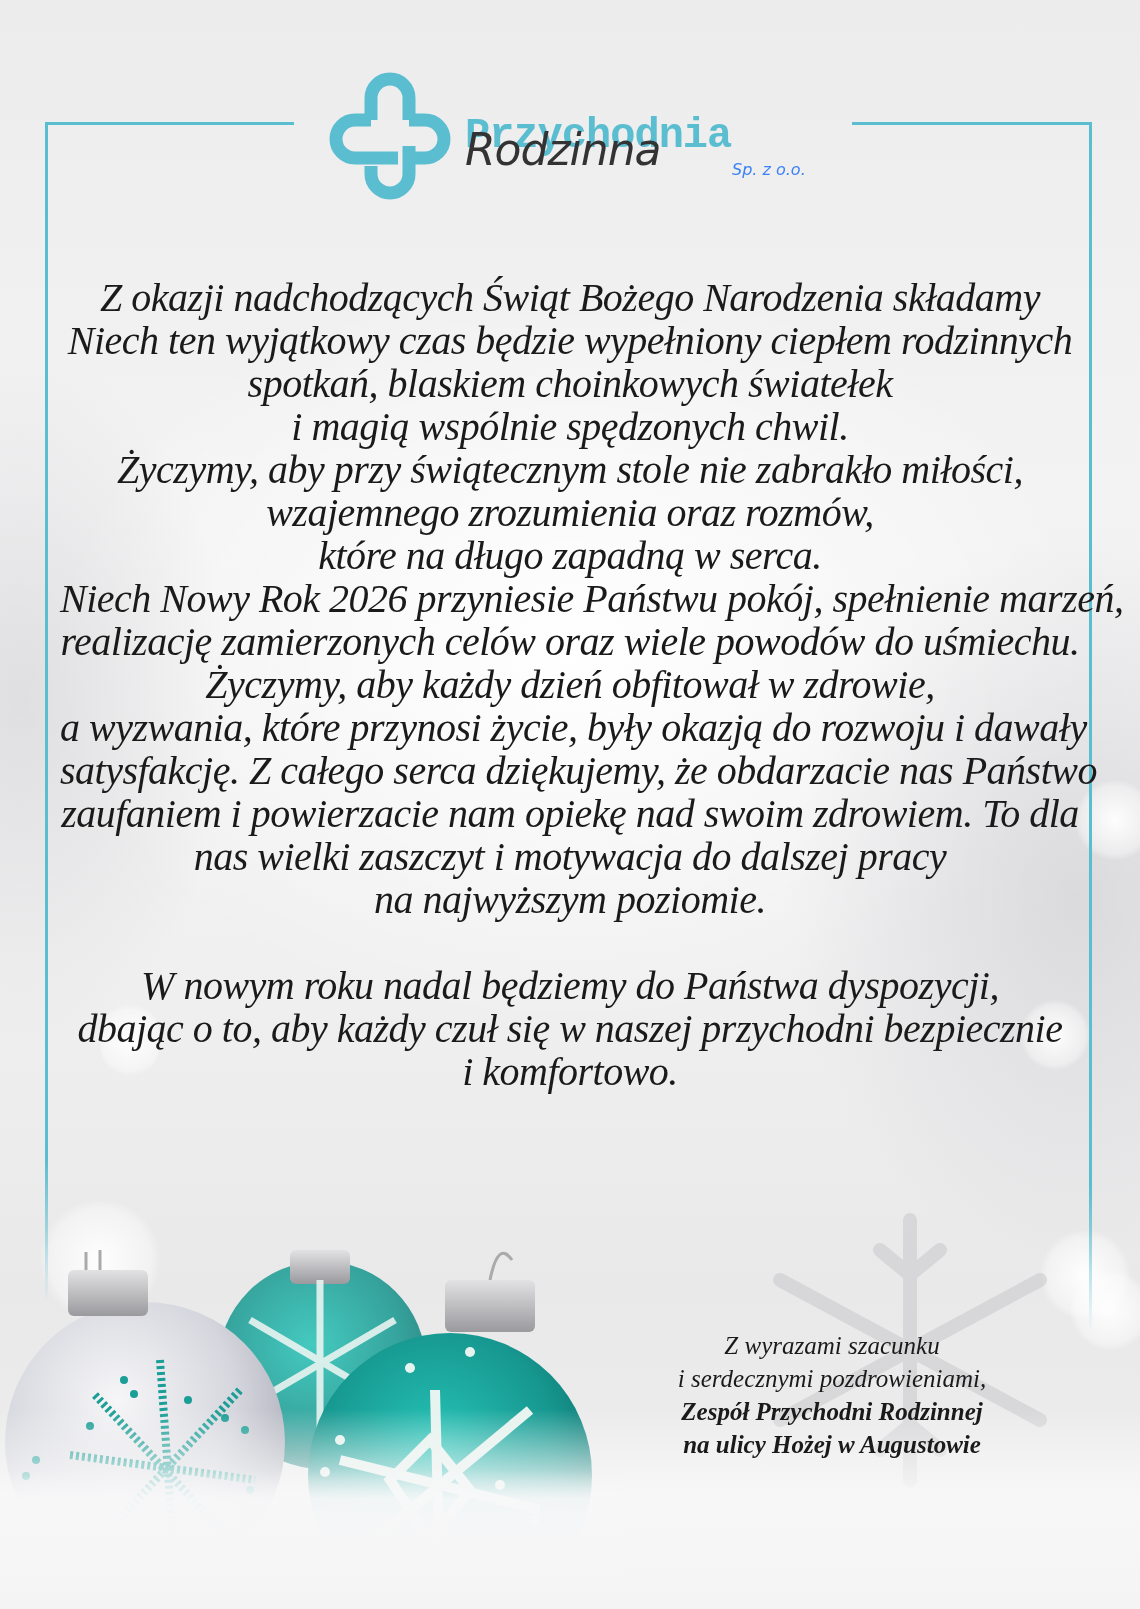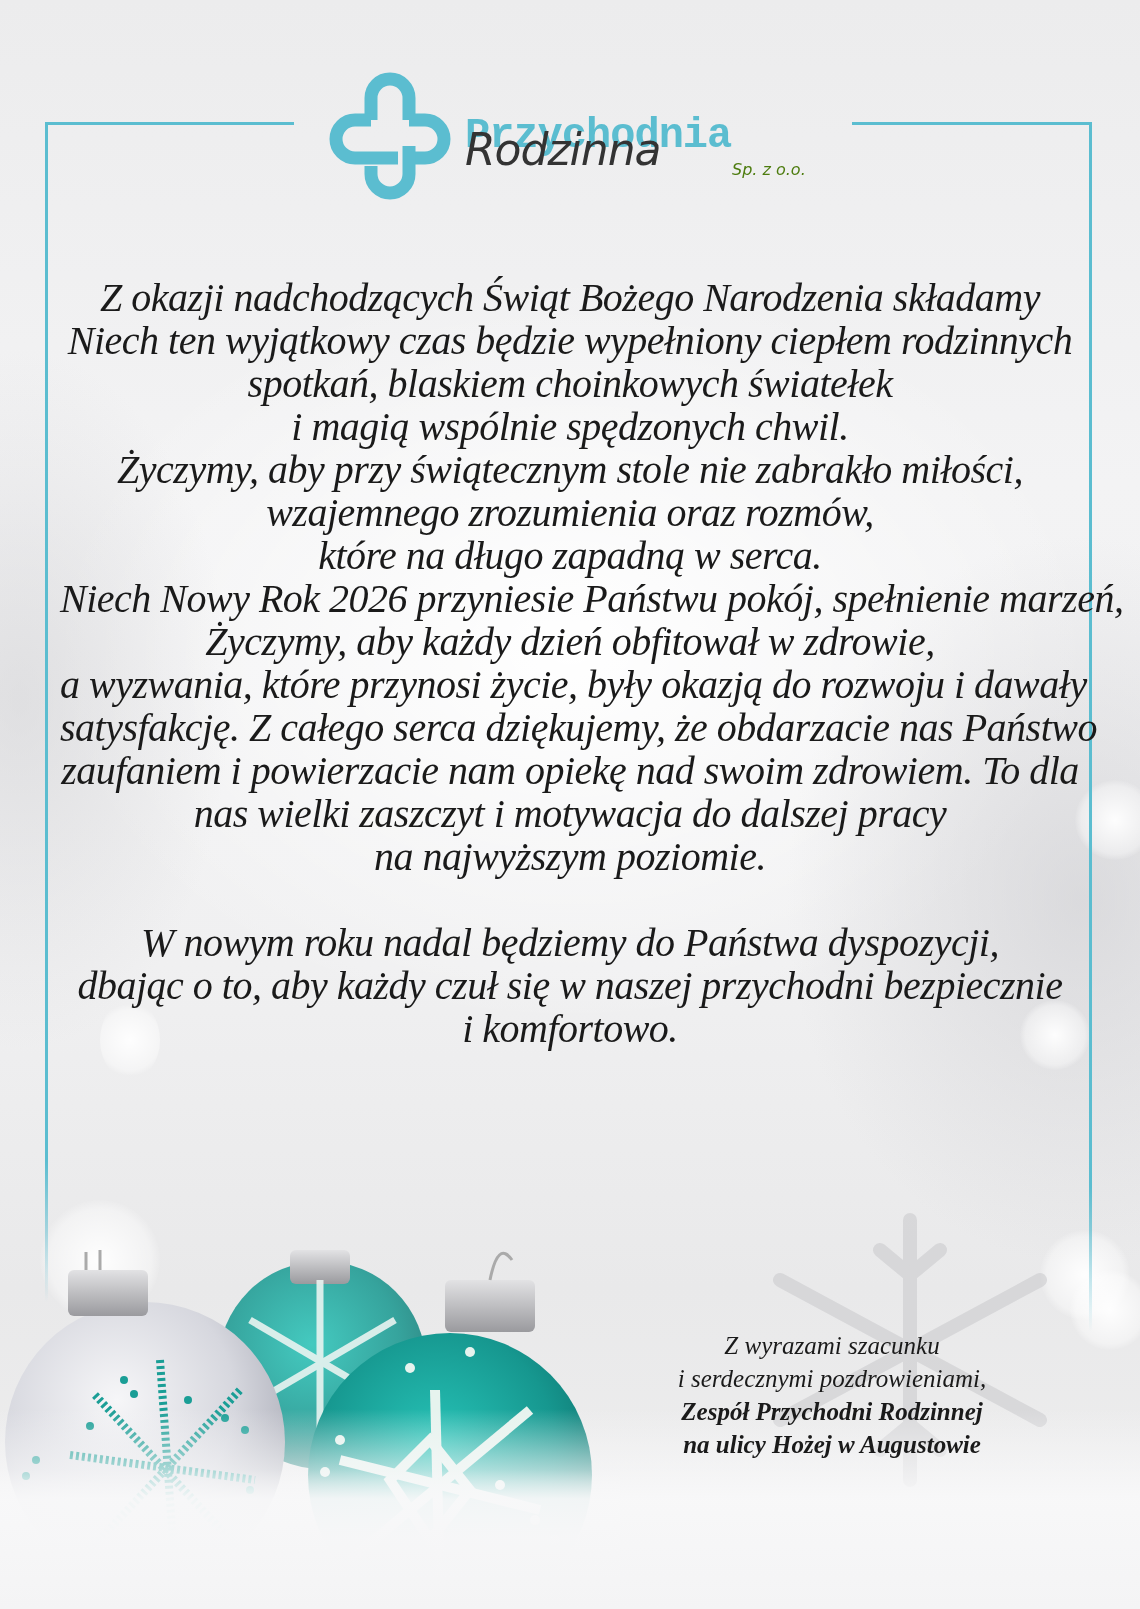--- a/index.html
+++ b/index.html
@@ -23,21 +23,21 @@
       background: linear-gradient(180deg, #5bbdd0 0%, #5bbdd0 88%, rgba(91,189,208,0) 100%); }
 
     
     .logo { position: absolute; left: 322px; top: 68px; width: 510px; height: 132px; }
     .logo-cross { position: absolute; left: 0; top: 0; width: 136px; height: 132px; }
     .logo-title { position: absolute; left: 143px; top: 8px; font-family: Liberation Mono, monospace;
       font-size: 42px; font-weight: bold; color: #5bbdd0; letter-spacing: -1px; line-height: 1; margin-top: 39px; }
     .logo-sub { position: absolute; left: 143px; top: 60px; font-family: "DejaVu Sans", sans-serif;
       font-size: 44px; font-style: italic; color: #333333; line-height: 1; letter-spacing: -1px; }
     .logo-sp { position: absolute; left: 410px; top: 92px; font-family: "DejaVu Sans", sans-serif;
-      font-size: 16px; font-style: italic; color: #4d7c0f; }
+      font-size: 16px; font-style: italic; color: #3b82f6; }
 
     
     .message { position: absolute; left: 60px; top: 276px; width: 1020px; text-align: center;
       font-family: "Liberation Serif", serif; font-style: italic; font-size: 40px;
       color: #1a1a1a; line-height: 43px; letter-spacing: -0.5px; }
     .message .line { display: block; white-space: nowrap; }
     .message .gap { display: block; height: 43px; }
 
     .closing { position: absolute; left: 612px; top: 1302px; width: 440px; text-align: center;
       font-family: "Liberation Serif", serif; font-size: 25px; line-height: 33px; color: #1a1a1a; margin-top: 27px; }
@@ -85,20 +85,21 @@
 
 <div class="message">
   <span class="line">Z okazji nadchodzących Świąt Bożego Narodzenia składamy</span>
   <span class="line">Niech ten wyjątkowy czas będzie wypełniony ciepłem rodzinnych</span>
   <span class="line">spotkań, blaskiem choinkowych światełek</span>
   <span class="line">i magią wspólnie spędzonych chwil.</span>
   <span class="line">Życzymy, aby przy świątecznym stole nie zabrakło miłości,</span>
   <span class="line">wzajemnego zrozumienia oraz rozmów,</span>
   <span class="line">które na długo zapadną w serca.</span>
   <span class="line">Niech Nowy Rok 2026 przyniesie Państwu pokój, spełnienie marzeń,</span>
+  <span class="line">realizację zamierzonych celów oraz wiele powodów do uśmiechu.</span>
   <span class="line">Życzymy, aby każdy dzień obfitował w zdrowie,</span>
   <span class="line">a wyzwania, które przynosi życie, były okazją do rozwoju i dawały</span>
   <span class="line">satysfakcję. Z całego serca dziękujemy, że obdarzacie nas Państwo</span>
   <span class="line">zaufaniem i powierzacie nam opiekę nad swoim zdrowiem. To dla</span>
   <span class="line">nas wielki zaszczyt i motywacja do dalszej pracy</span>
   <span class="line">na najwyższym poziomie.</span>
   <span class="gap"></span>
   <span class="line">W nowym roku nadal będziemy do Państwa dyspozycji,</span>
   <span class="line">dbając o to, aby każdy czuł się w naszej przychodni bezpiecznie</span>
   <span class="line">i komfortowo.</span>

